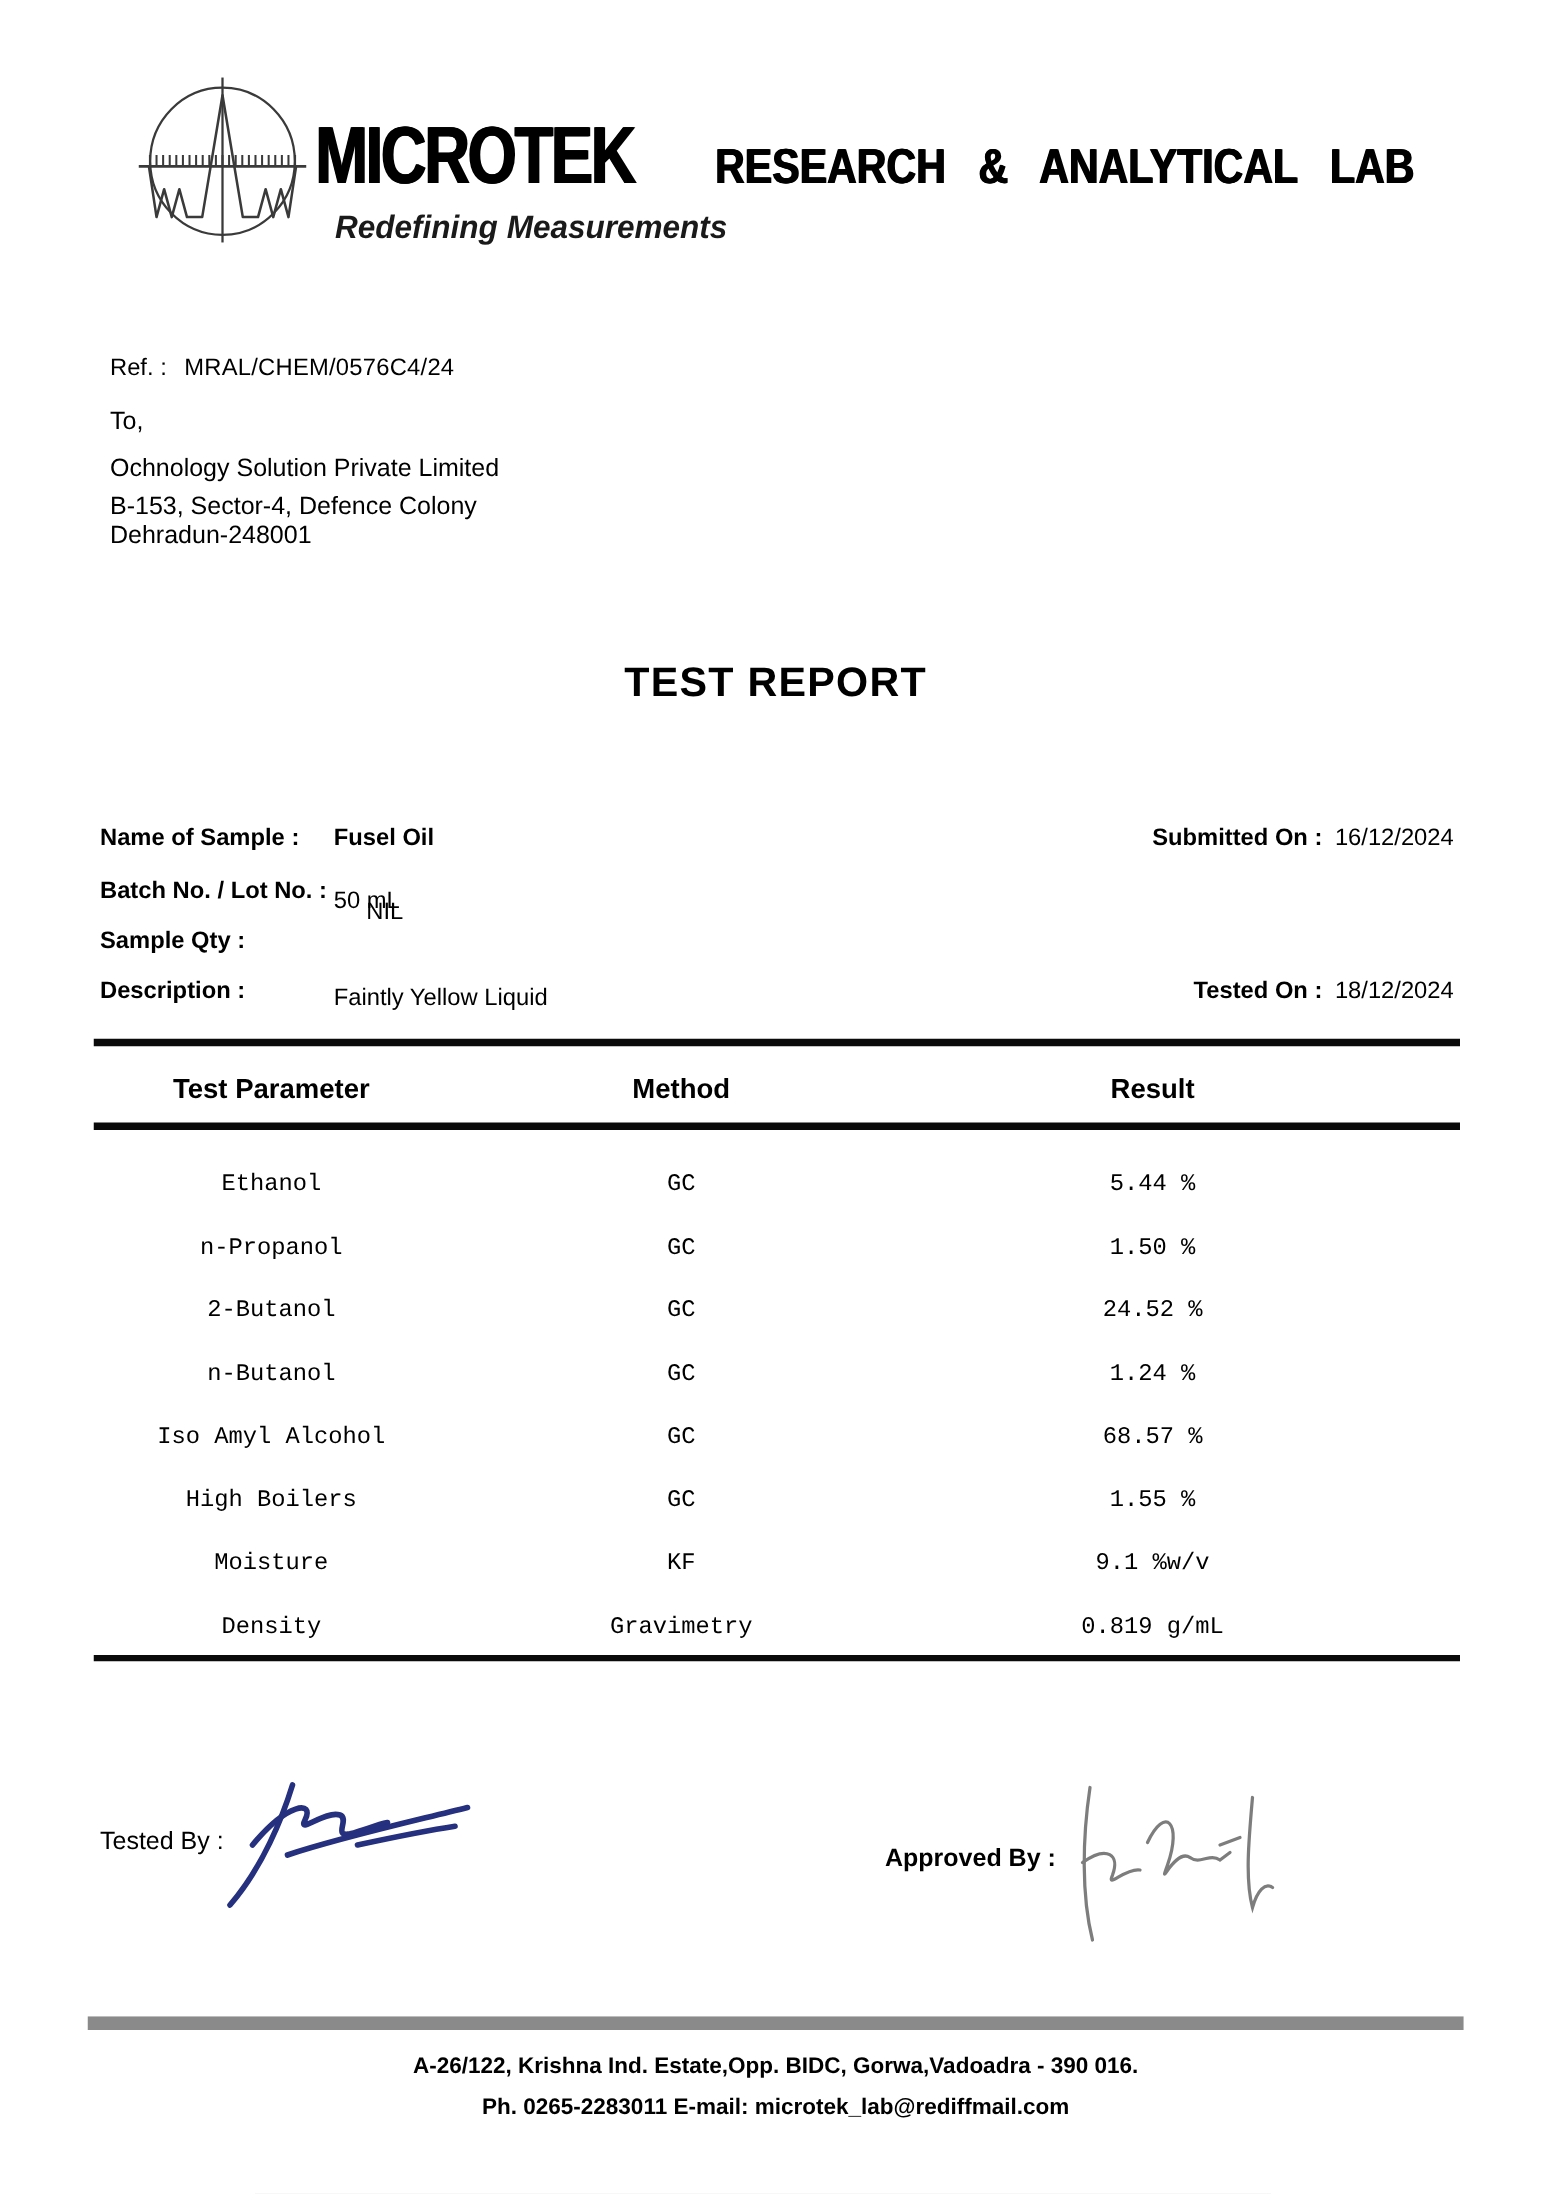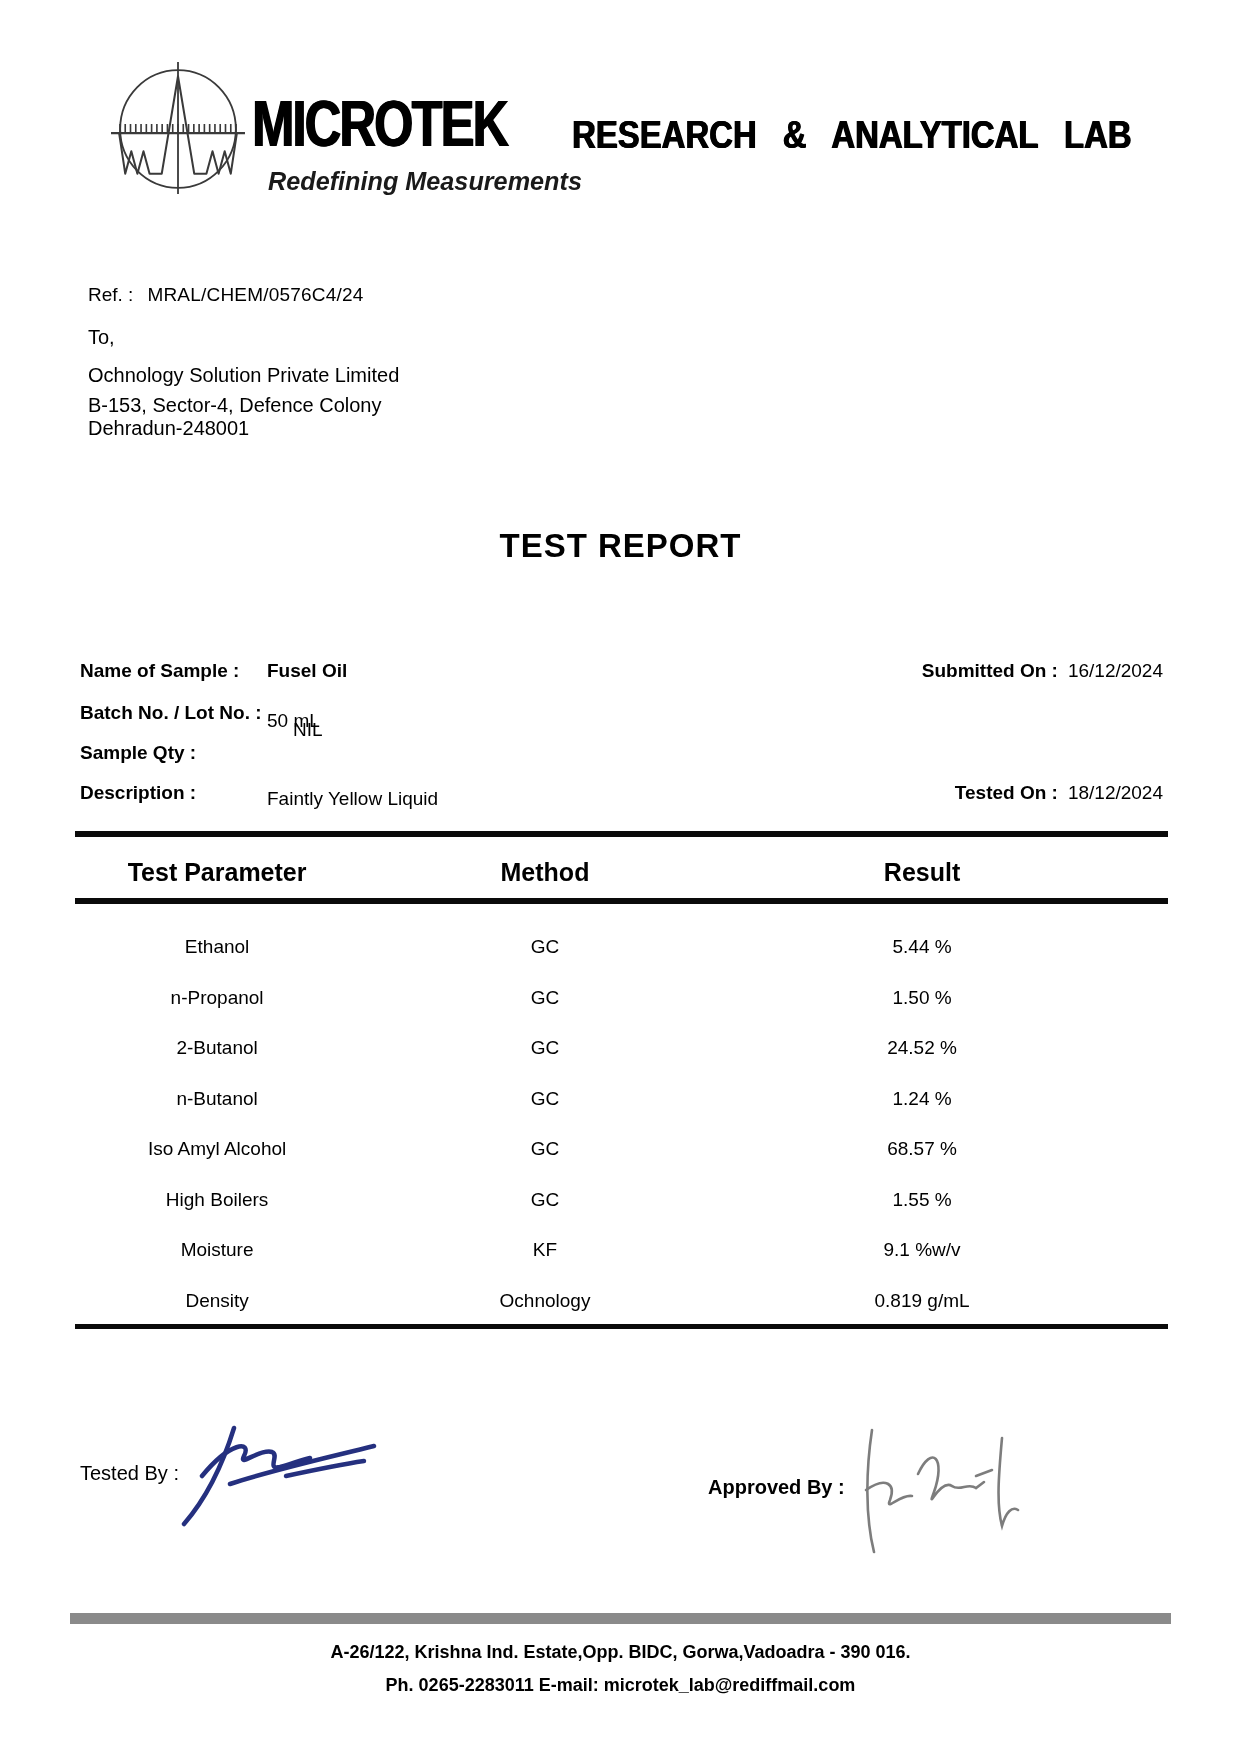--- a/index.html
+++ b/index.html
@@ -48,29 +48,29 @@
   .dateblock .lbl { font-weight:bold; margin-right:10px; }
   .submitted { top:660px; }
   .tested { top:782px; }
   
   .rule { position:absolute; left:75px; width:1093px; background:#0a0a0a; }
   .rule1 { top:831px; height:6px; }
   .rule2 { top:898px; height:6px; }
   .rule3 { top:1324px; height:5px; }
   .thead {
     position:absolute; left:75px; top:858px; width:1093px; display:grid;
-    grid-template-columns:26% 34% 35%; font-size:25px; font-weight:bold;
+    grid-template-columns:26% 34% 35%; font-size:22px; font-weight:bold;
   }
   .thead span { text-align:center; }
   .tbody {
     position:absolute; left:75px; top:922px; width:1093px; display:grid;
     grid-template-rows:repeat(8, 50.5px);
   }
   .trow { display:grid; grid-template-columns:26% 34% 35%; align-items:center; font-size:19px; }
-  .trow span { text-align:center; }
+  .trow span { text-align:center;font-family:Liberation Mono, monospace; }
   
   .tested-by { position:absolute; left:80px; top:1462px; font-size:20px; font-weight:normal; }
   .sig-blue { position:absolute; left:168px; top:1418px; width:235px; height:118px; }
   .approved-by { position:absolute; left:708px; top:1476px; font-size:20px; font-weight:bold; }
   .sig-gray { position:absolute; left:852px; top:1412px; width:172px; height:152px; }
   .note { position:absolute; left:80px; top:1538px; font-size:20px; }
   .note .lbl { font-weight:bold; margin-right:8px; }
   
   .divider { position:absolute; left:70px; top:1613px; width:1101px; height:11px; }
   .foot1 { position:absolute; left:0; top:1642px; width:100%; text-align:center;
@@ -159,21 +159,21 @@
       <span>GC</span>
       <span>1.55 %</span>
     </div>
     <div class="trow">
       <span>Moisture</span>
       <span>KF</span>
       <span>9.1 %w/v</span>
     </div>
     <div class="trow">
       <span>Density</span>
-      <span>Ochnology</span>
+      <span>Gravimetry</span>
       <span>0.819 g/mL</span>
     </div>
   </div>
   <div class="rule rule3"></div>
 
   <div class="tested-by">Tested By :</div>
   <svg class="sig-blue" viewBox="0 0 235 118">
     <g fill="none" stroke-width="4.5" stroke-linecap="round">
       <path d="M 66 10 C 58 36, 42 76, 16 106" stroke="#25307f"></path>
       <path d="M 34 58 C 62 24, 84 22, 76 38 C 70 50, 92 30, 104 34 C 112 37, 98 52, 112 49 C 124 46, 132 42, 142 40" stroke="#25307f"></path>

